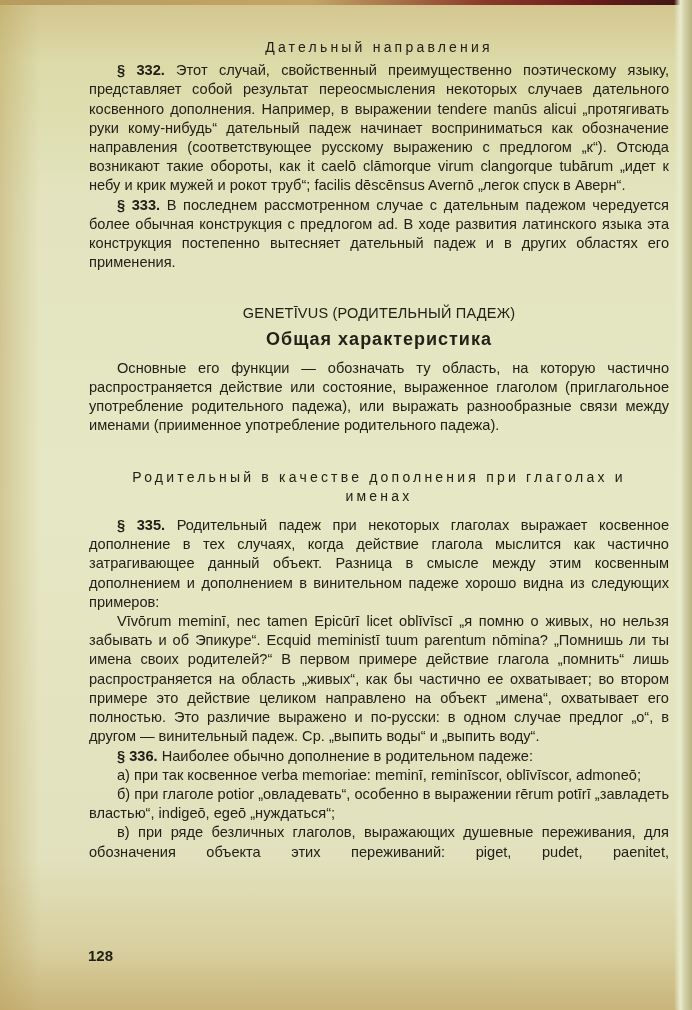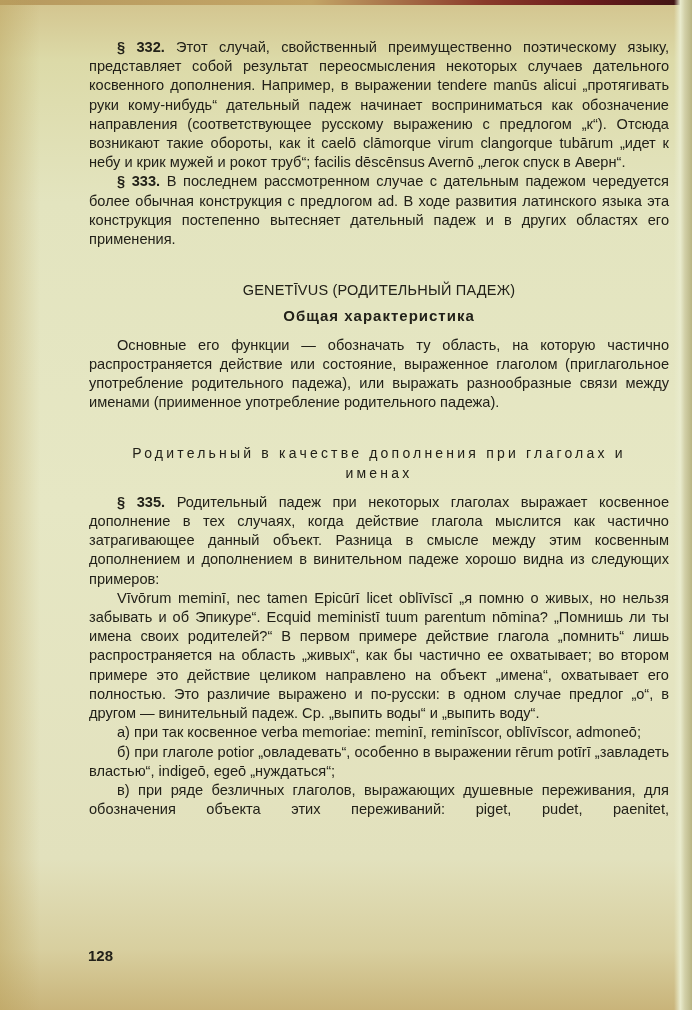--- a/index.html
+++ b/index.html
@@ -26,41 +26,42 @@
     font-size: 14.6px; line-height: 19.2px;
   }
   .heading-spaced {
     text-align: center; letter-spacing: 3.2px; font-size: 14px;
     margin: 0 0 4px 0;
   }
   .heading-caps {
     text-align: center; font-weight: normal; font-size: 14.5px; margin: 0 0 6px 0; letter-spacing: 0.2px;
   }
   .heading-sub {
-    text-align: center; font-weight: bold; font-size: 15px; letter-spacing: 1px; margin: 0 0 10px 0;
+    text-align: center; font-weight: bold; font-size: 18px; letter-spacing: 1px; margin: 0 0 10px 0;
   }
   p {
     margin: 0; text-align: justify; text-indent: 28px;
   }
   .sec { font-weight: bold; }
   .gap-lg { height: 32px; }
   .gap-sm { height: 6px; }
   .page-number {
     position: absolute; left: 88px; top: 947px; font-size: 15px; font-weight: bold;
   }
 </style>
 </head>
 <body>
 
 <div class="top-strip"></div>
 <div class="left-shade"></div>
 <div class="right-edge"></div>
 
 <div class="page">
 
+  <div class="heading-spaced">Дательный направления</div>
 
   <p><span class="sec">§ 332.</span> <span>Этот случай, свойственный преимущественно поэтическому языку, представляет собой результат переосмысления некоторых случаев дательного косвенного дополнения. Например, в выражении tendere manūs alicui „протягивать руки кому-нибудь“ дательный падеж начинает восприниматься как обозначение направления (соответствующее русскому выражению с предлогом „к“). Отсюда возникают такие обороты, как it caelō clāmorque virum clangorque tubārum „идет к небу и крик мужей и рокот труб“; facilis dēscēnsus Avernō „легок спуск в Аверн“.</span></p>
 
   <p><span class="sec">§ 333.</span> <span>В последнем рассмотренном случае с дательным падежом чередуется более обычная конструкция с предлогом ad. В ходе развития латинского языка эта конструкция постепенно вытесняет дательный падеж и в других областях его применения.</span></p>
 
   <div class="gap-lg"></div>
 
   <div class="heading-caps">GENETĪVUS (РОДИТЕЛЬНЫЙ ПАДЕЖ)</div>
   <div class="heading-sub">Общая характеристика</div>
 
@@ -69,19 +70,20 @@
 
   <div class="gap-lg"></div>
 
   <div class="heading-spaced" style="padding: 0 8px;">Родительный в качестве дополнения при глаголах и именах</div>
   <div class="gap-sm"></div>
 
   <p><span class="sec">§ 335.</span> <span>Родительный падеж при некоторых глаголах выражает косвенное дополнение в тех случаях, когда действие глагола мыслится как частично затрагивающее данный объект. Разница в смысле между этим косвенным дополнением и дополнением в винительном падеже хорошо видна из следующих примеров:</span></p>
 
   <p>Vīvōrum meminī, nec tamen Epicūrī licet oblīvīscī „я помню о живых, но нельзя забывать и об Эпикуре“. Ecquid meministī tuum parentum nōmina? „Помнишь ли ты имена своих родителей?“ В первом примере действие глагола „помнить“ лишь распространяется на область „живых“, как бы частично ее охватывает; во втором примере это действие целиком направлено на объект „имена“, охватывает его полностью. Это различие выражено и по-русски: в одном случае предлог „о“, в другом — винительный падеж. Ср. „выпить воды“ и „выпить воду“.</p>
 
+  <p><span class="sec">§ 336.</span> <span>Наиболее обычно дополнение в родительном падеже:</span></p>
 
   <p>а) при так косвенное verba memoriae: meminī, reminīscor, oblīvīscor, admoneō;</p>
   <p>б) при глаголе potior „овладевать“, особенно в выражении rērum potīrī „завладеть властью“, indigeō, egeō „нуждаться“;</p>
   <p style="text-align-last: justify;">в) при ряде безличных глаголов, выражающих душевные переживания, для обозначения объекта этих переживаний: piget, pudet, paenitet,</p>
 </div>
 
 <div class="page-number">128</div>
 
 </body></html>

